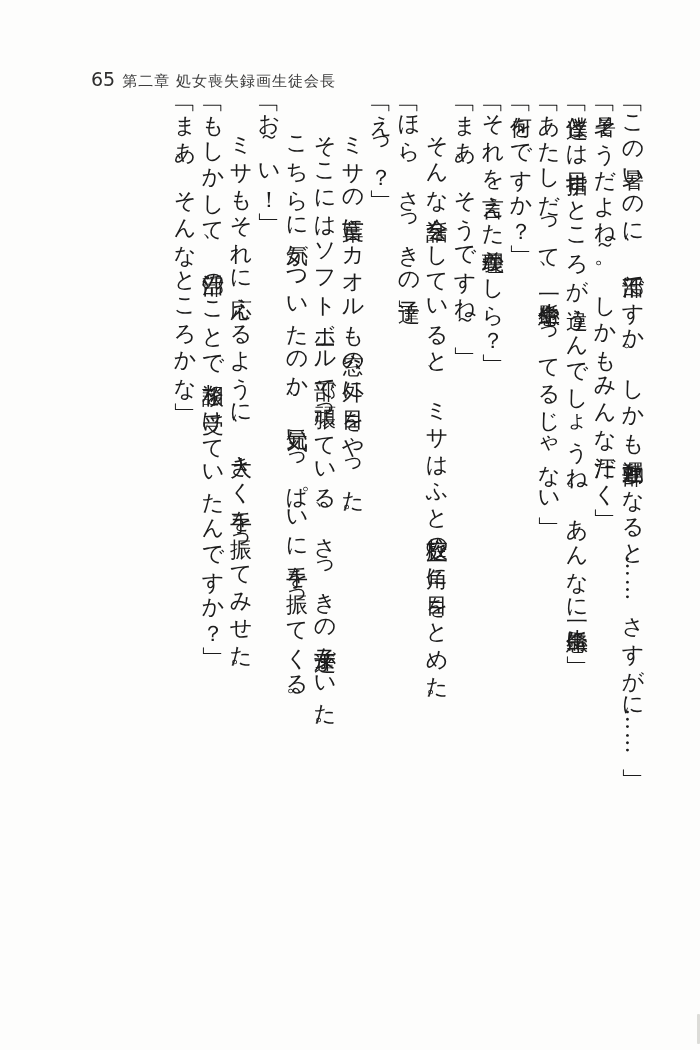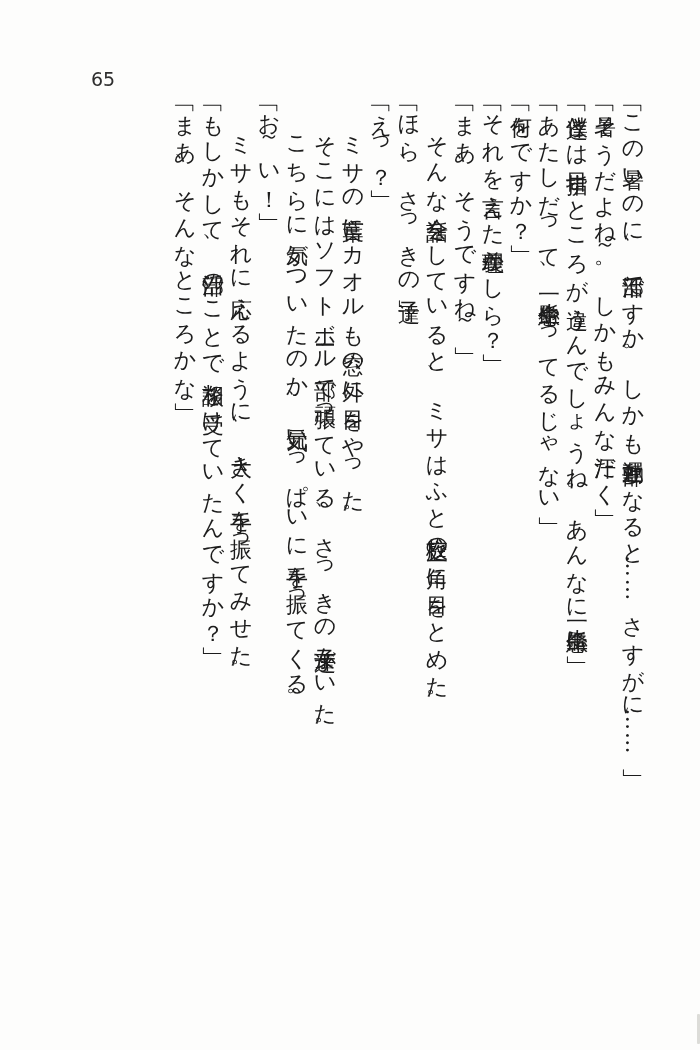--- a/index.html
+++ b/index.html
@@ -63,20 +63,21 @@
     border-radius: 1px;
   }
 </style>
 </head>
 <body>
 
 <div class="page">
 
   <header class="page-header">
     <span class="page-number">65</span>
+    <span class="chapter-title">第二章 処女喪失録画生徒会長</span>
   </header>
 
   <main class="text-body">
     <p>「この暑いのに、部活ですか。しかも運動部となると……さすがに……」</p>
     <p>「暑そうだよね～。しかもみんな汗だく」</p>
     <p>「僕達とは目指すところが違うんでしょうね。あんなに一生懸命に」</p>
     <p>「あたしだって、一生懸命やってるじゃない」</p>
     <p>「何をですか？」</p>
     <p>「それを言えた義理かしら？」</p>
     <p>「まあ、そうですね～」</p>

